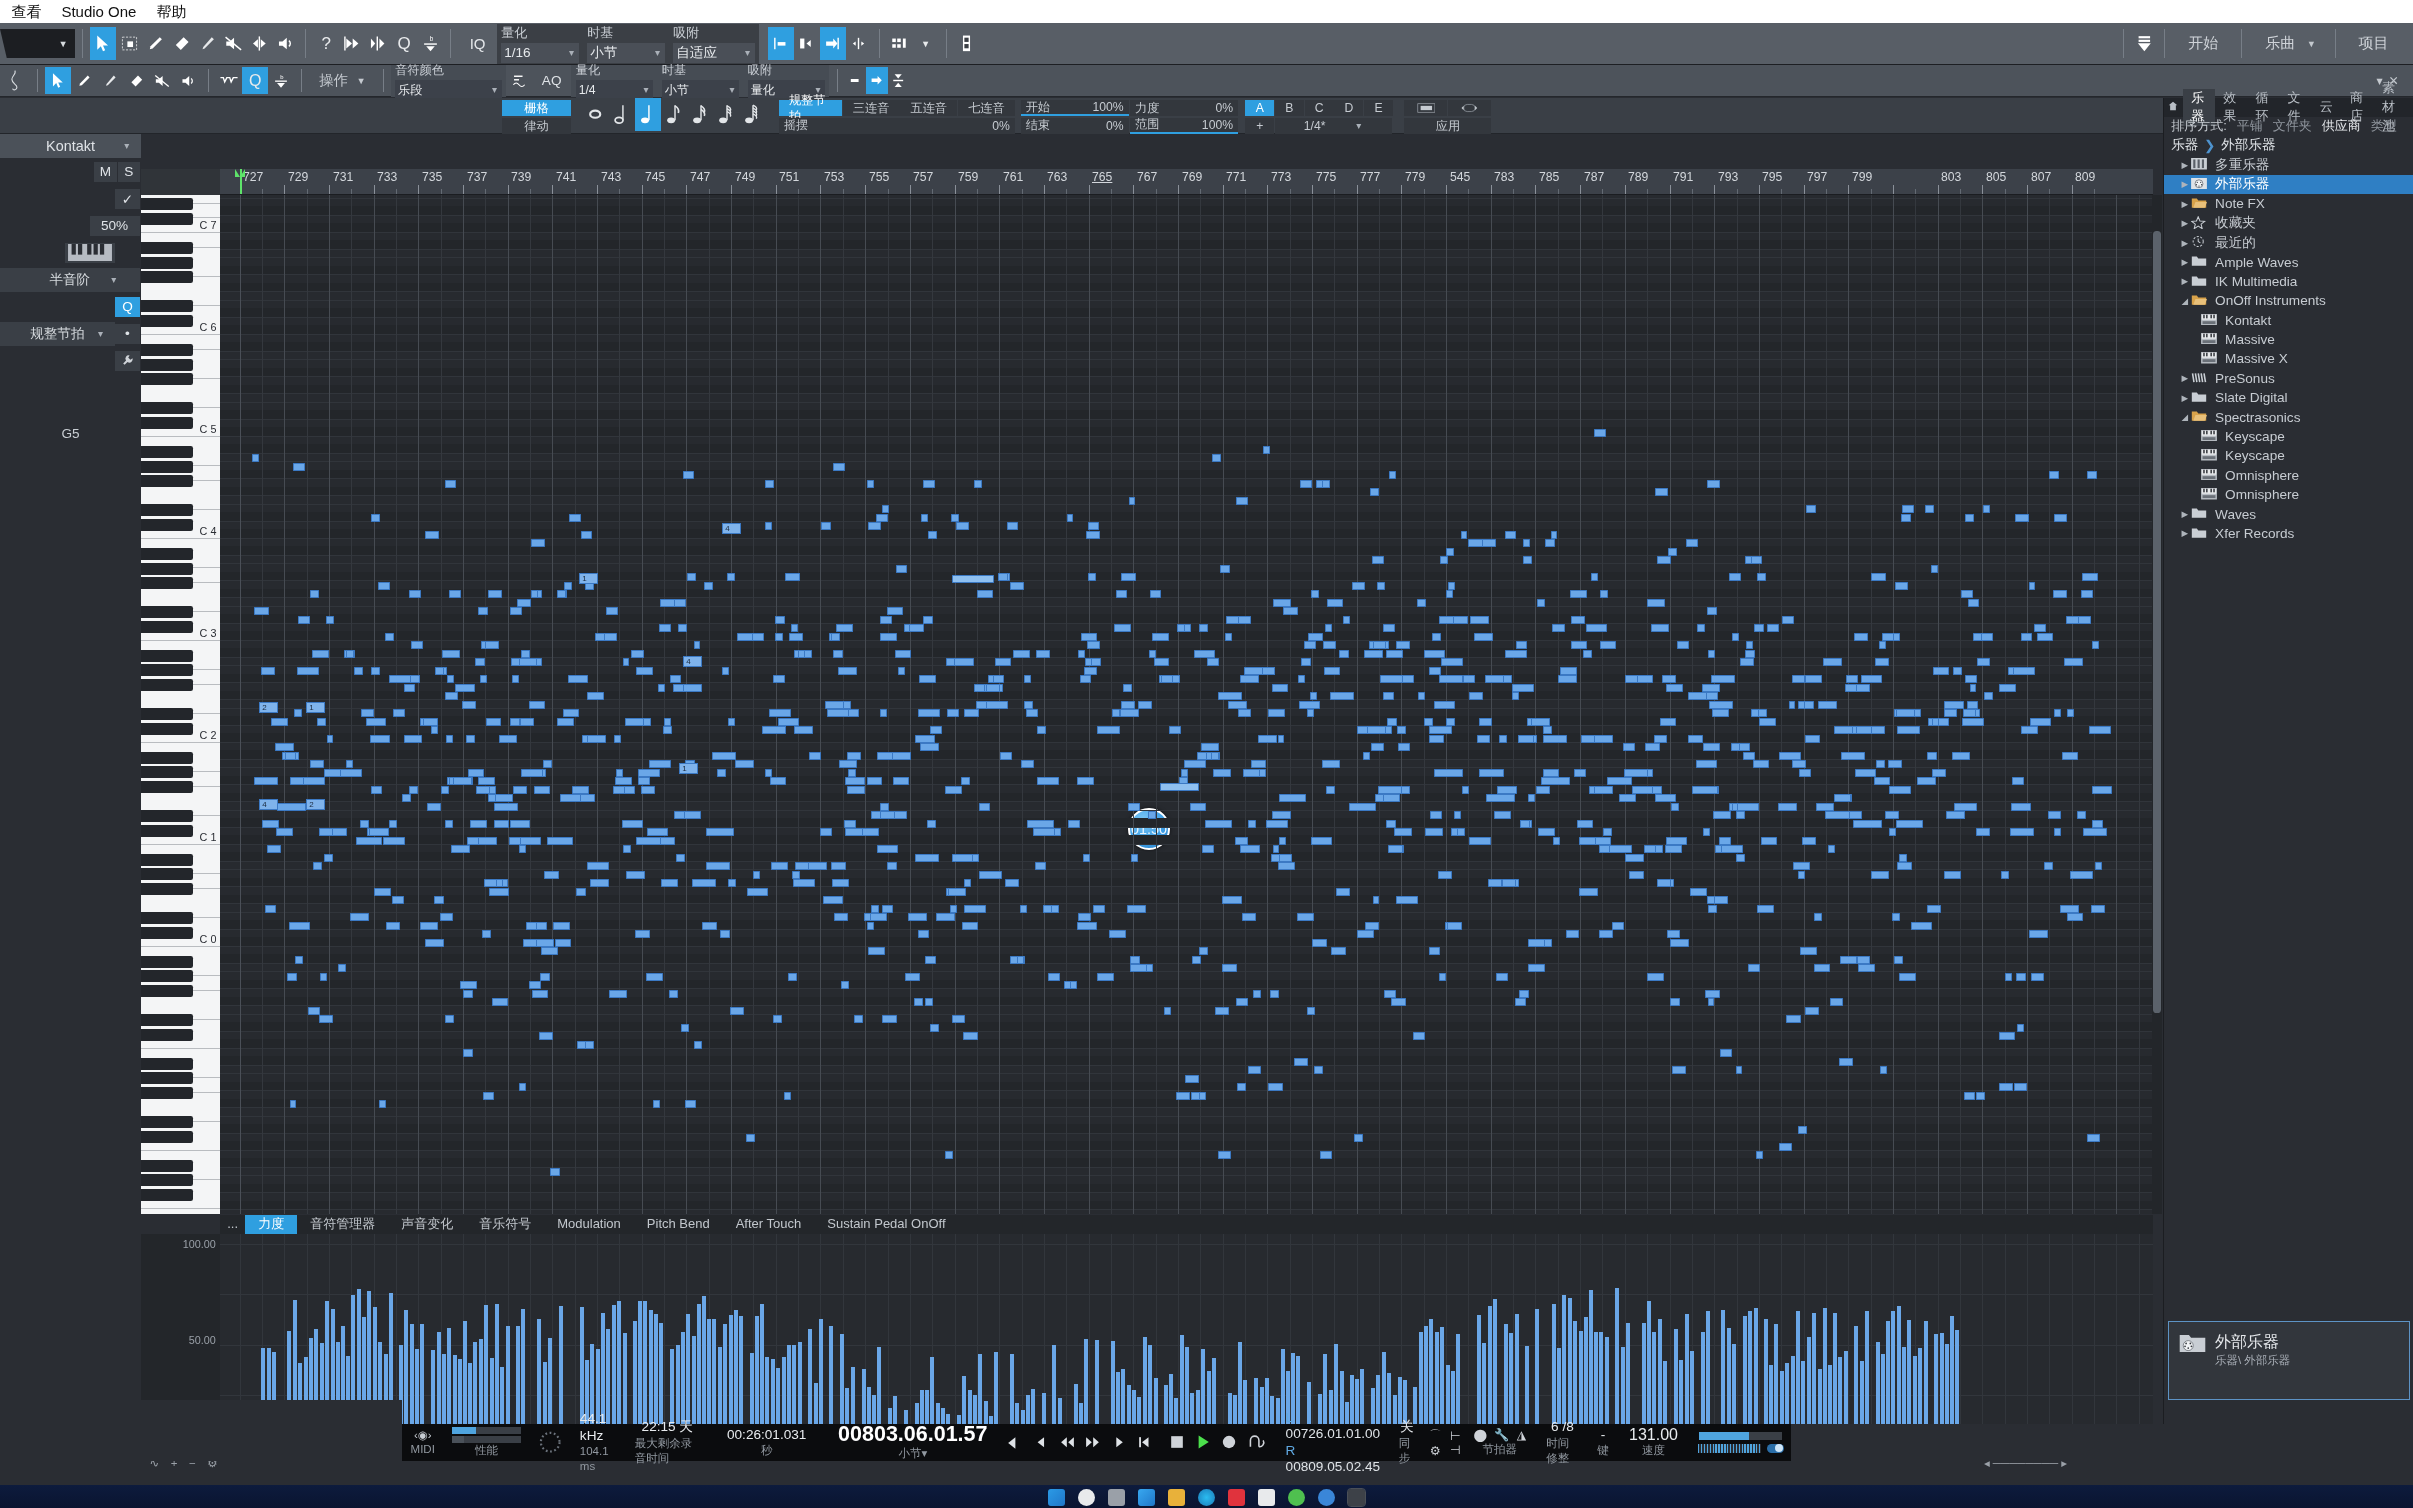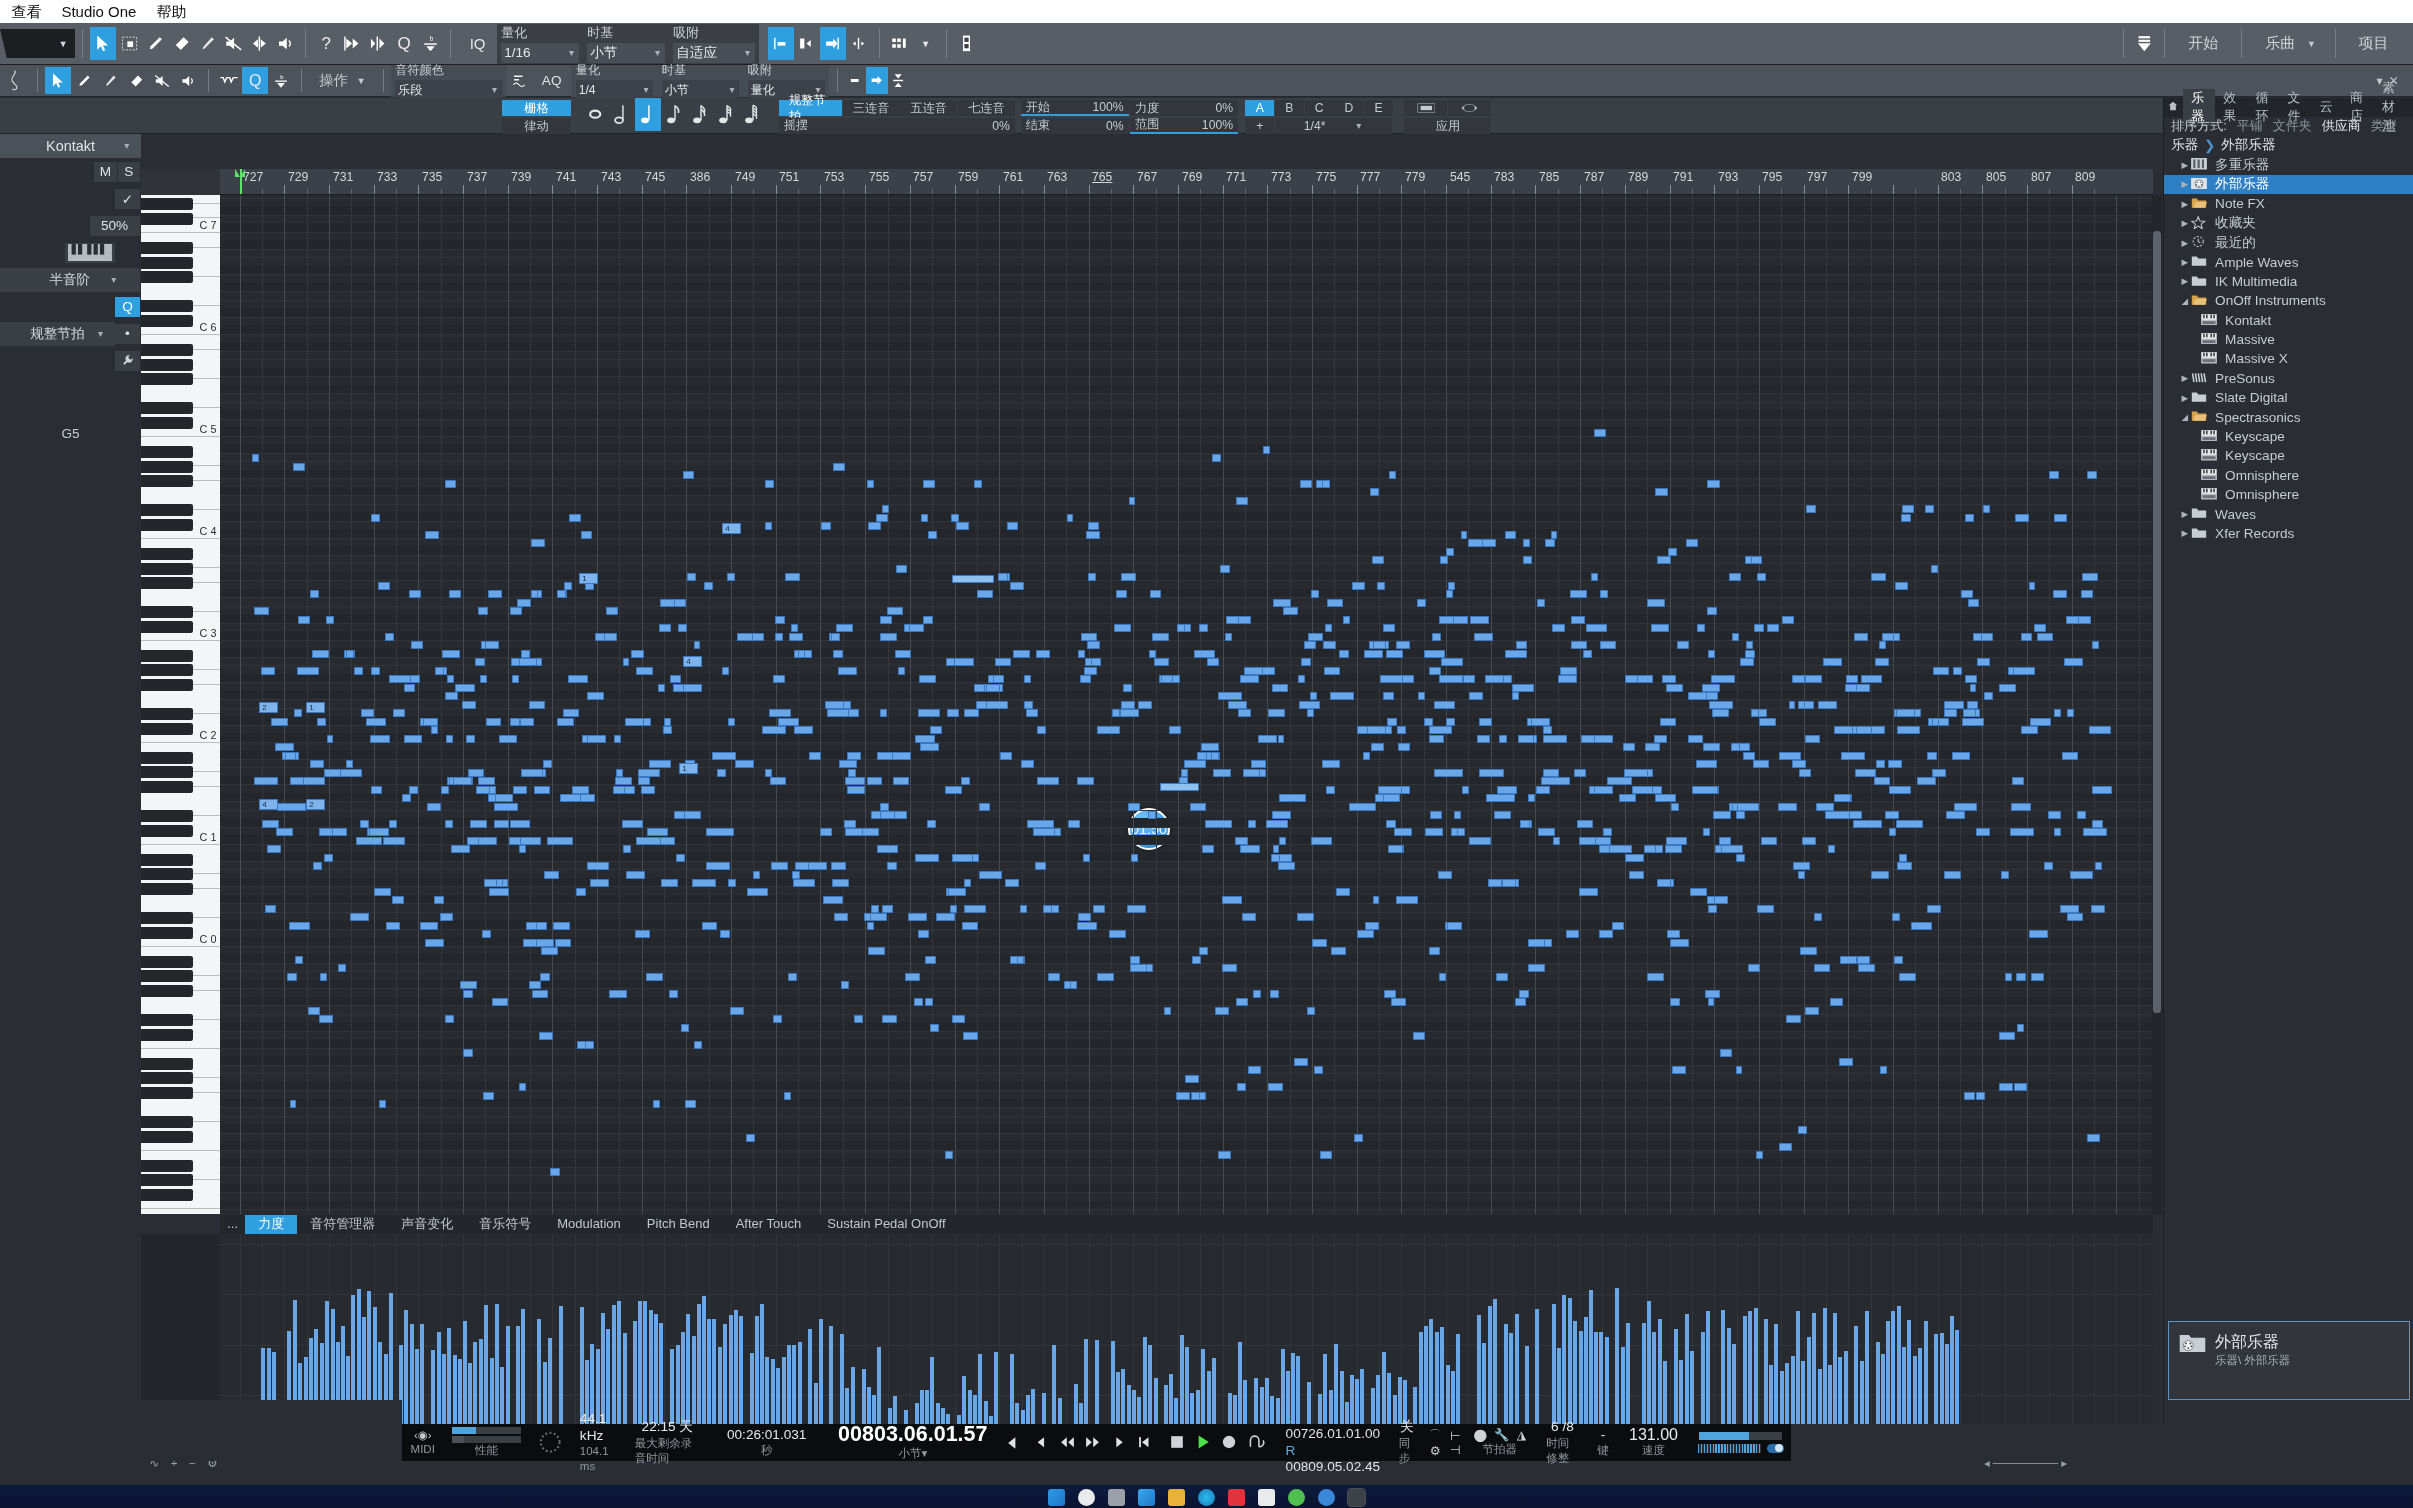--- a/index.html
+++ b/index.html
@@ -822,21 +822,21 @@
       <div class="rtick min" style="left: 310px;"></div>
       <span class="rnum" style="left: 336px;">741</span>
       <div class="rtick maj" style="left: 332px;"></div>
       <div class="rtick min" style="left: 355px;"></div>
       <span class="rnum" style="left: 381px;">743</span>
       <div class="rtick maj" style="left: 377px;"></div>
       <div class="rtick min" style="left: 399px;"></div>
       <span class="rnum" style="left: 425px;">745</span>
       <div class="rtick maj" style="left: 422px;"></div>
       <div class="rtick min" style="left: 444px;"></div>
-      <span class="rnum" style="left: 470px;">386</span>
+      <span class="rnum" style="left: 470px;">747</span>
       <div class="rtick maj" style="left: 466px;"></div>
       <div class="rtick min" style="left: 489px;"></div>
       <span class="rnum" style="left: 515px;">749</span>
       <div class="rtick maj" style="left: 511px;"></div>
       <div class="rtick min" style="left: 533px;"></div>
       <span class="rnum" style="left: 559px;">751</span>
       <div class="rtick maj" style="left: 556px;"></div>
       <div class="rtick min" style="left: 578px;"></div>
       <span class="rnum" style="left: 604px;">753</span>
       <div class="rtick maj" style="left: 600px;"></div>
@@ -2175,20 +2175,25 @@
     <span class="t">音符管理器</span>
     <span class="t">声音变化</span>
     <span class="t">音乐符号</span>
     <span class="t">Modulation</span>
     <span class="t">Pitch Bend</span>
     <span class="t">After Touch</span>
     <span class="t">Sustain Pedal OnOff</span>
   </div>
 
   <div class="velPanel">
+    <div class="velScaleWrap">
+      <span class="velScale" style="top:4.3px;">100.00</span>
+      <span class="velScale" style="top:100px;">50.00</span>
+      <span class="velScale" style="top:200px;">0.00</span>
+    </div>
     <div class="velArea" id="velArea">
         <div class="vLineH" style="top: 10px;"></div>
         <div class="vLineH" style="top: 60px;"></div>
         <div class="vLineH" style="top: 111px;"></div>
         <div class="vLineH" style="top: 161px;"></div>
         <div class="vLineV" style="left: 19.6px;"></div>
         <div class="vLineV" style="left: 42px;"></div>
         <div class="vLineV" style="left: 64px;"></div>
         <div class="vLineV" style="left: 87px;"></div>
         <div class="vLineV" style="left: 109px;"></div>

